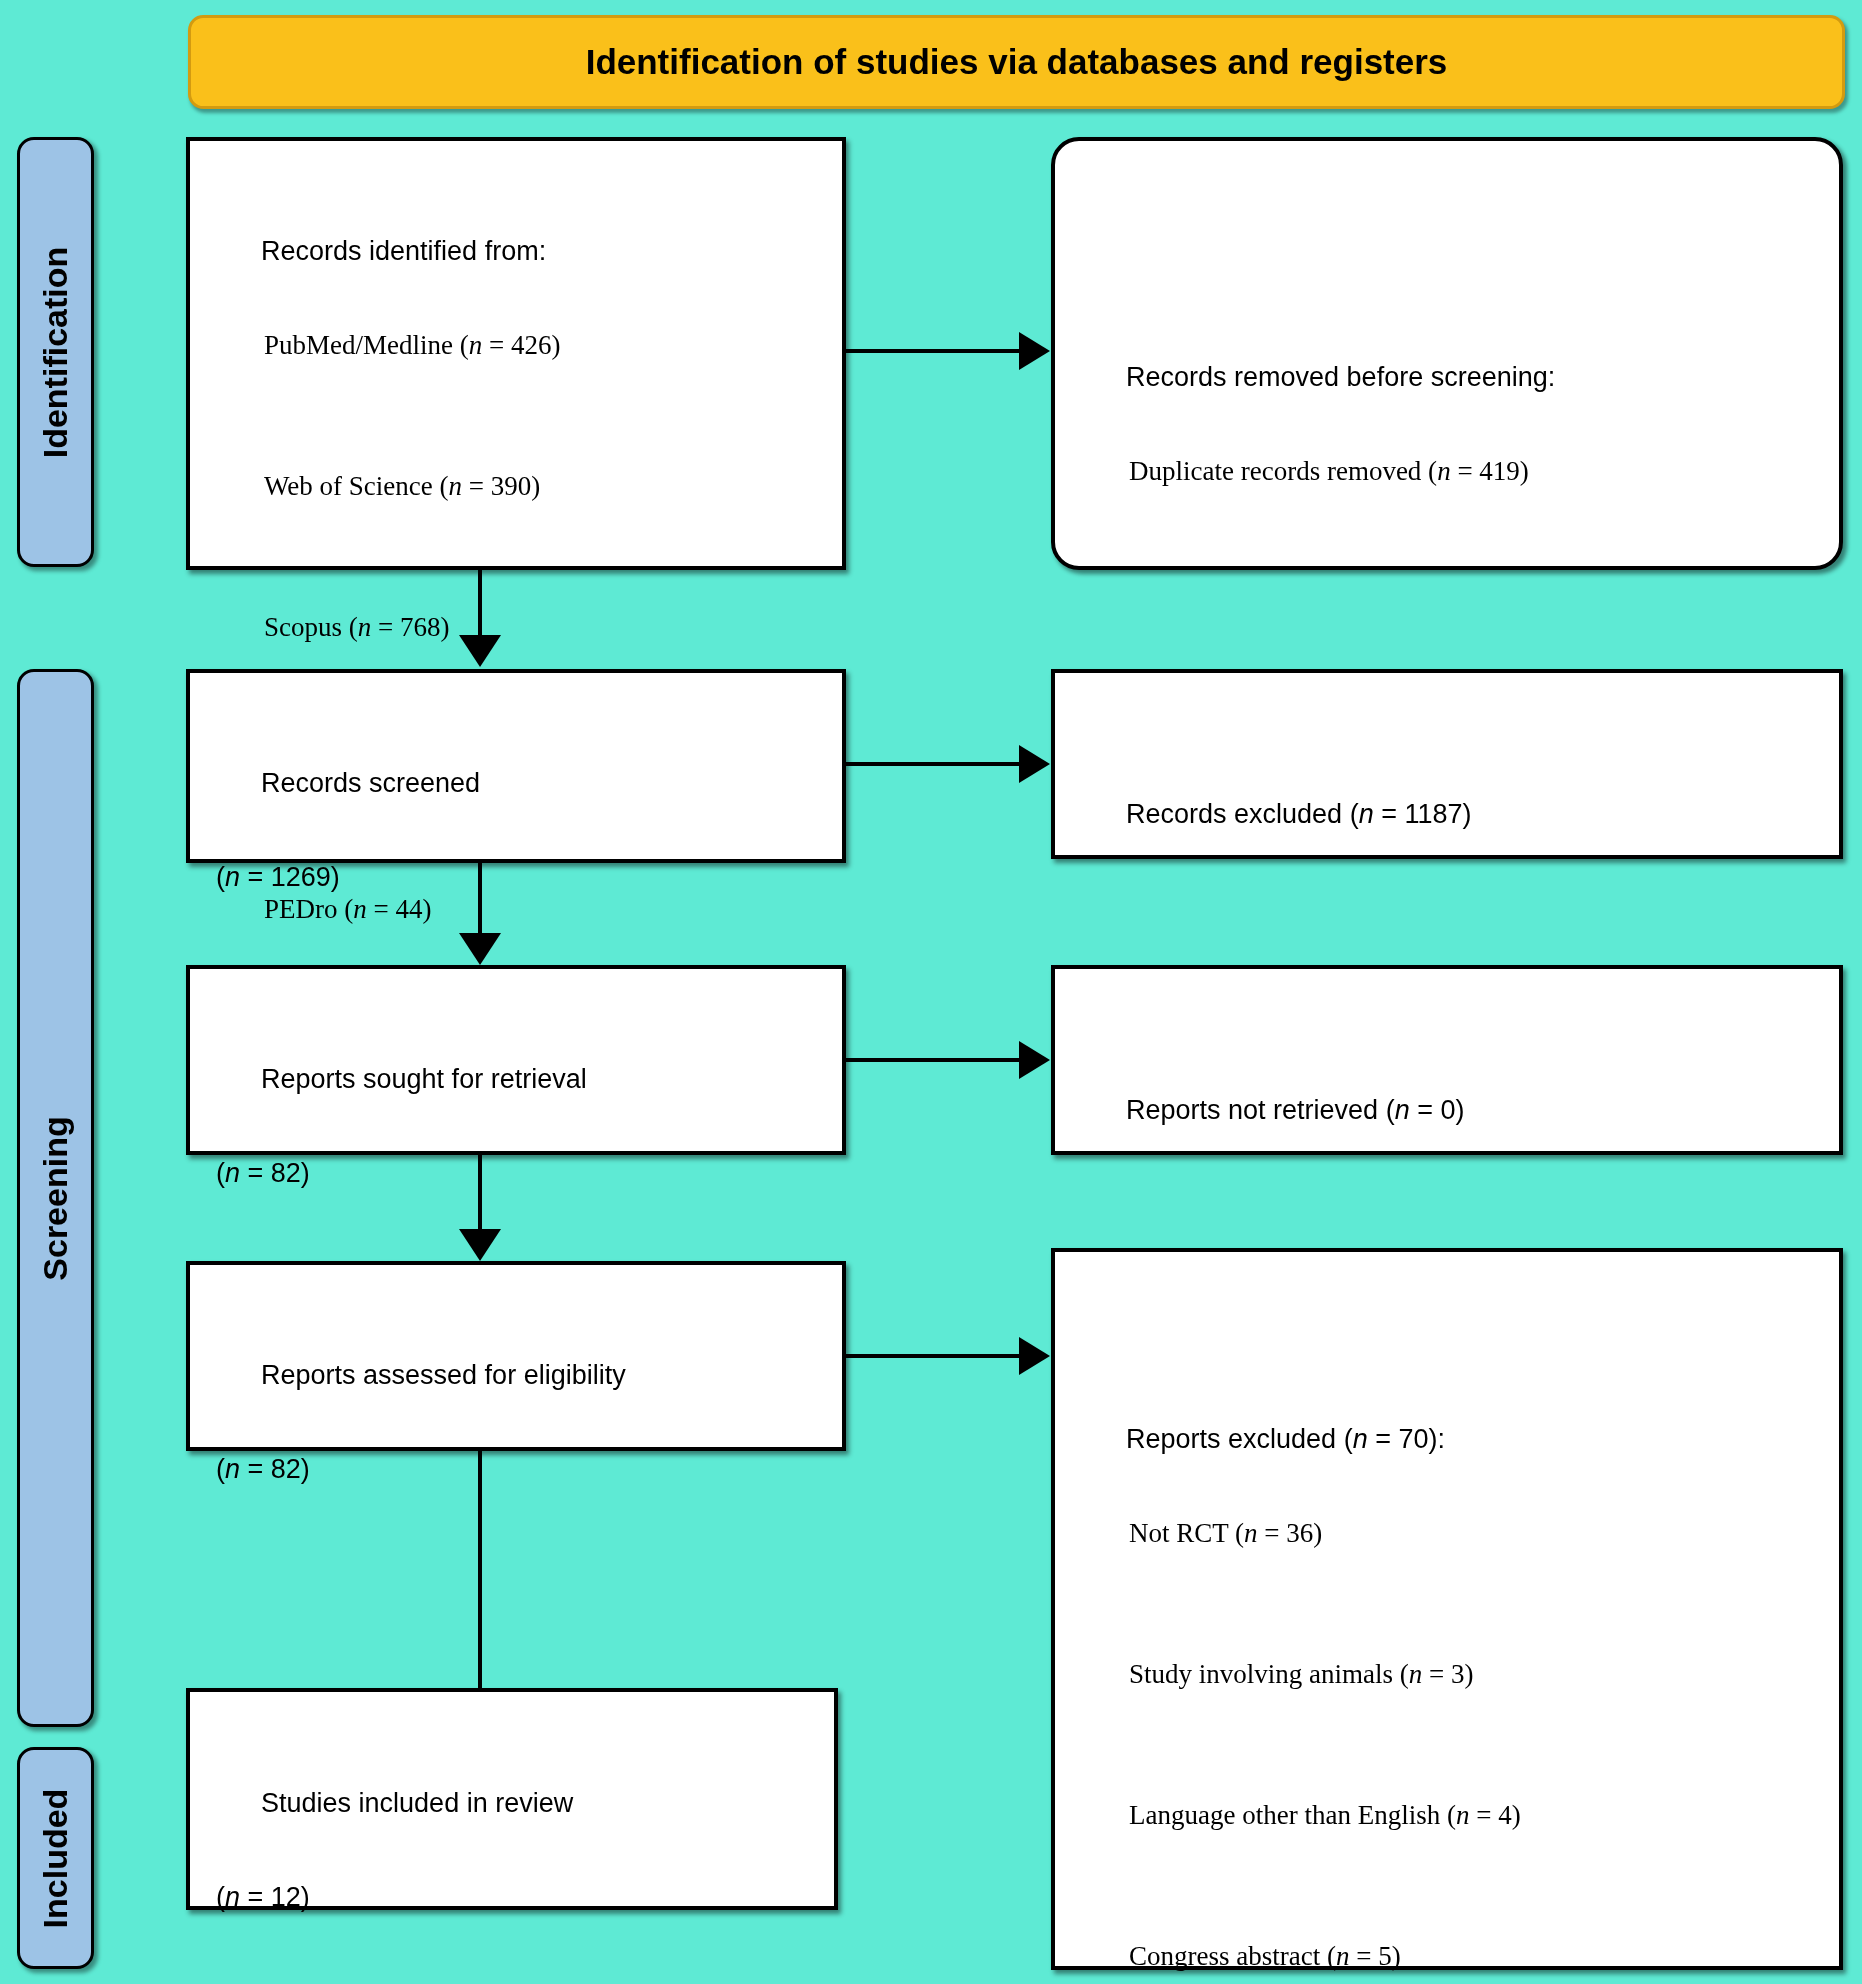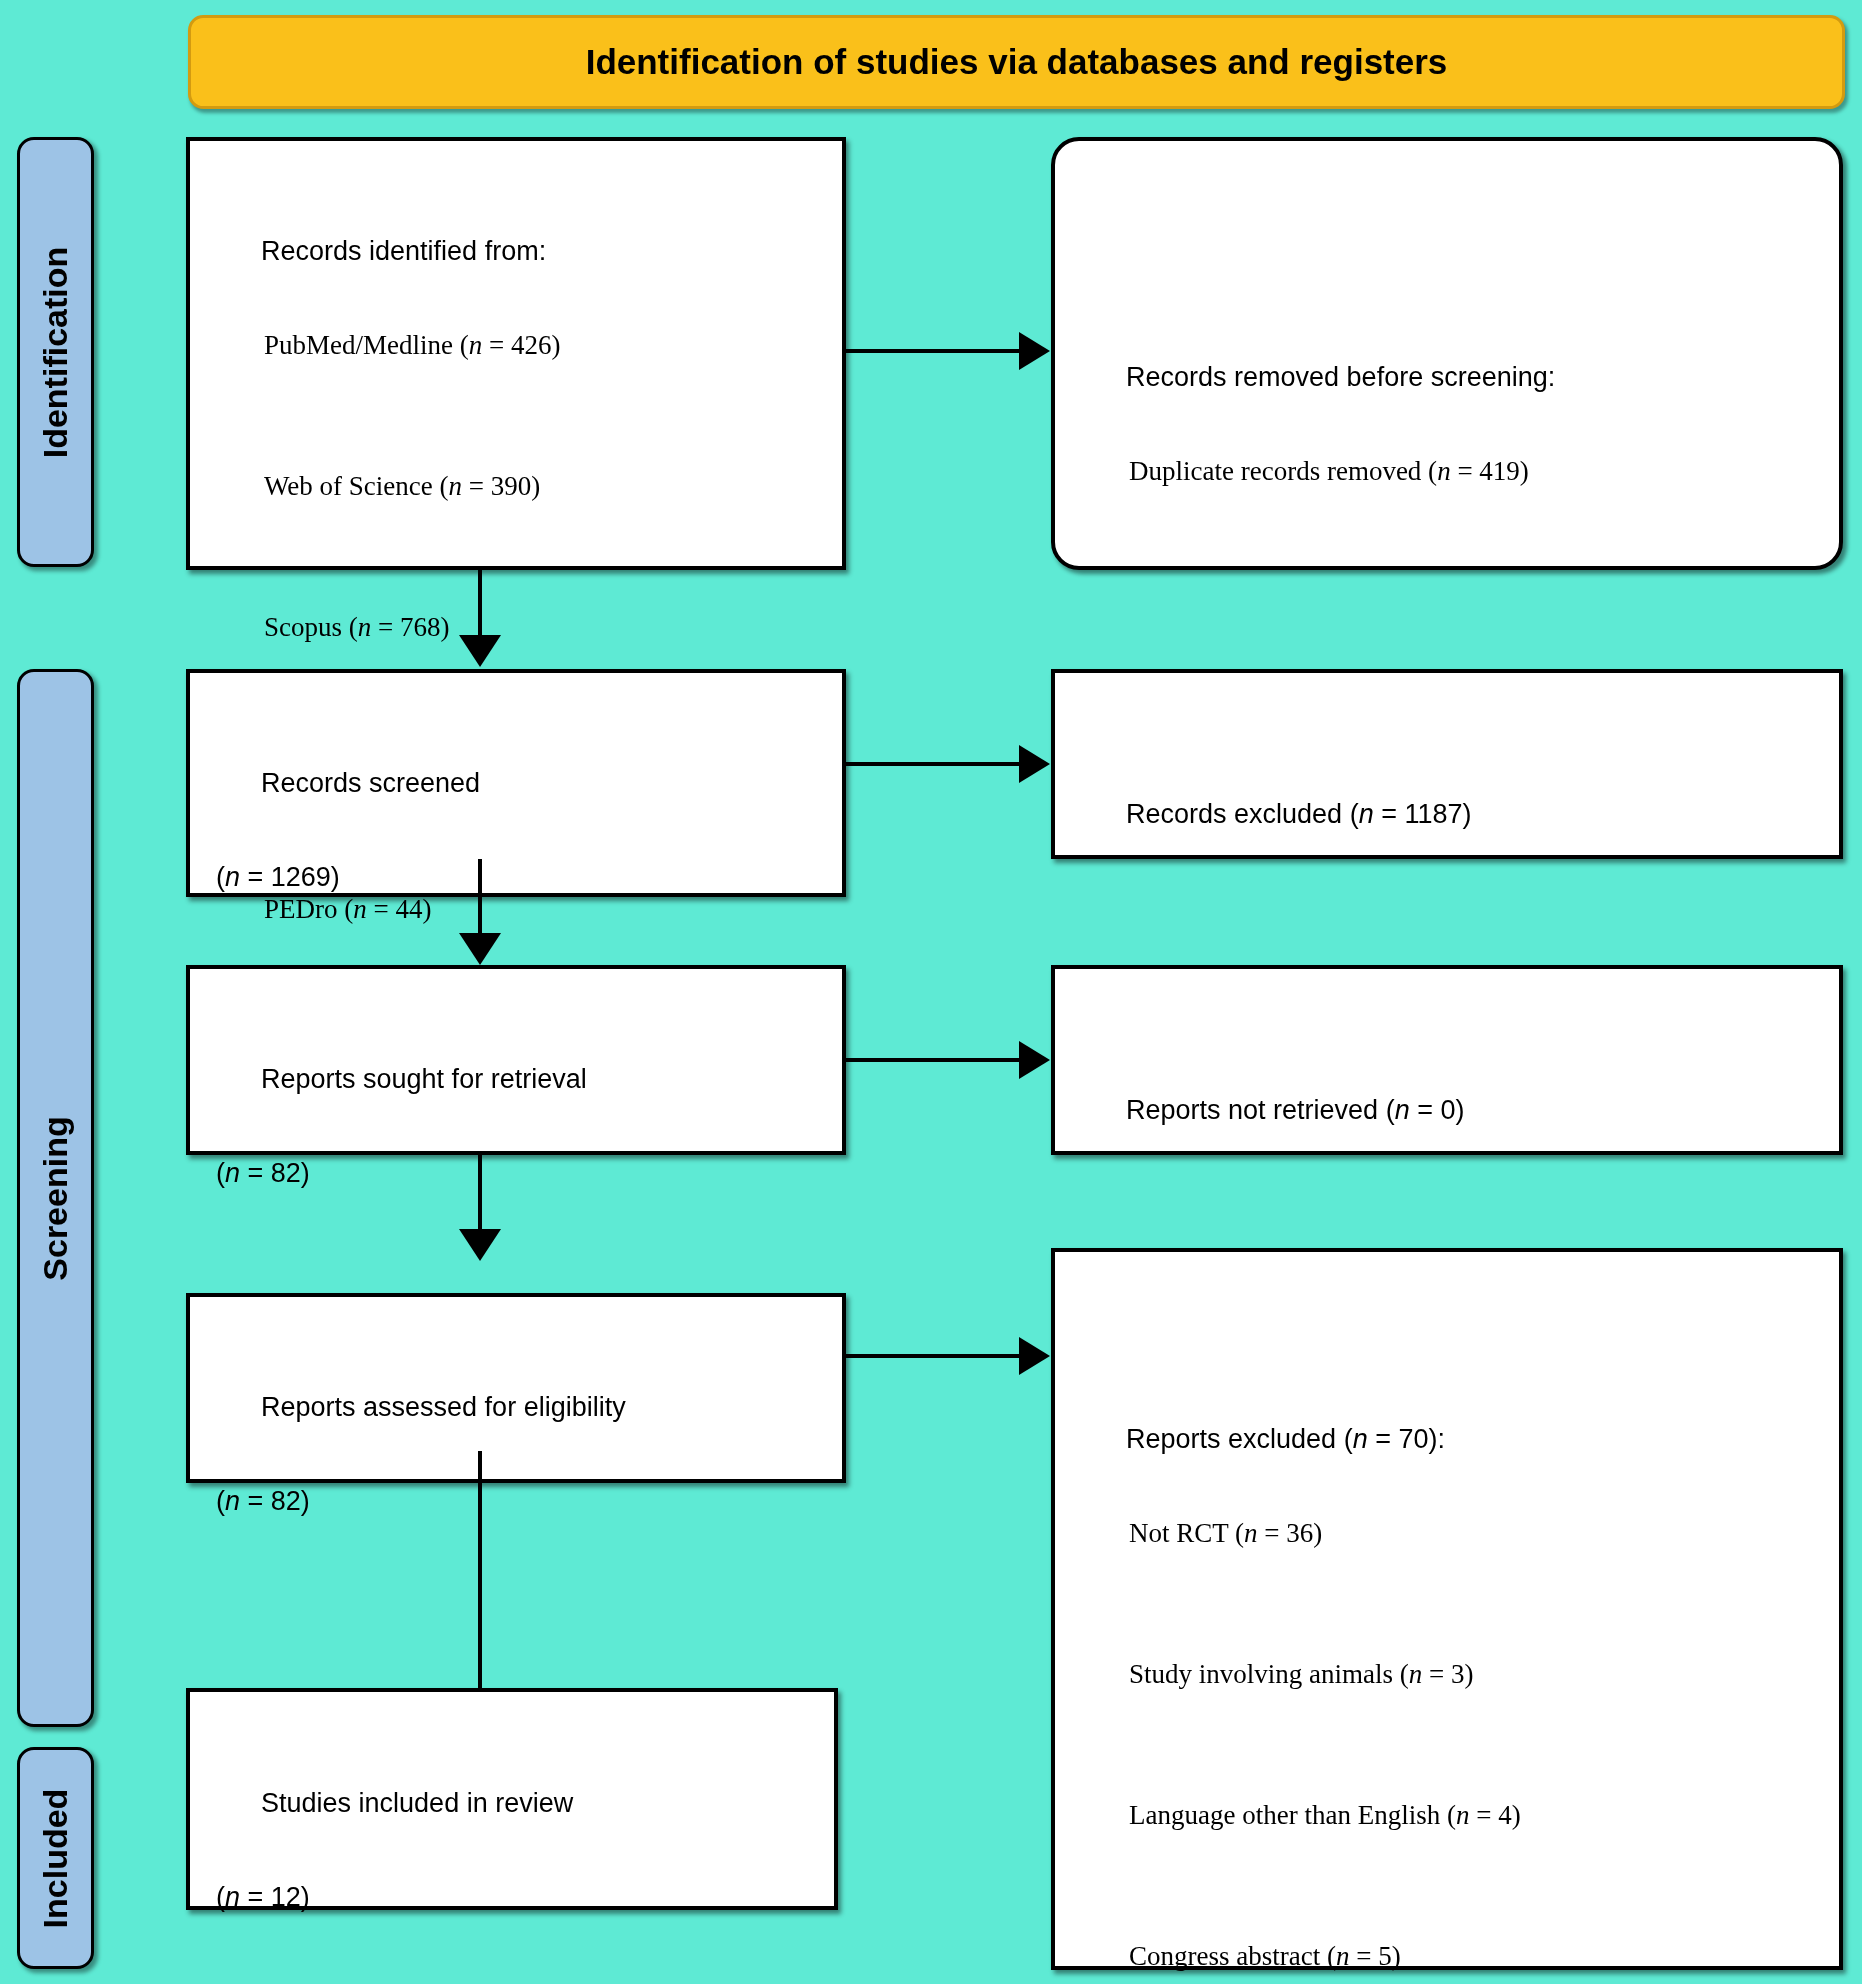--- a/index.html
+++ b/index.html
@@ -156,21 +156,21 @@
   <div class="box" style="left:1051px; top:137px; width:792px; height:433px;border-radius:28px;">
     <div class="box-text" style="top:166px;">
       <span>Records removed before screening:</span>
       <span class="ind">Duplicate records removed (<i>n</i> = 419)</span>
     </div>
   </div>
 
   <div class="v-line" style="left:478px; top:569px; height:69px;"></div>
   <div class="v-head" style="left:459px; top:635px;"></div>
 
-  <div class="box" style="left:186px; top:669px; width:660px; height:228px;">
+  <div class="box" style="left:186px; top:669px; width:660px; height:194px;">
     <div class="box-text" style="top:40px;">
       <span>Records screened</span>
       <span style="display:block;">(<i>n</i> = 1269)</span>
     </div>
   </div>
 
   <div class="h-line" style="left:846px; top:762px; width:173px;"></div>
   <div class="h-head" style="left:1019px; top:745px;"></div>
 
   <div class="box" style="left:1051px; top:669px; width:792px; height:190px;">
@@ -194,21 +194,21 @@
 
   <div class="box" style="left:1051px; top:965px; width:792px; height:190px;">
     <div class="box-text" style="top:71px;">
       <span>Reports not retrieved (<i>n</i> = 0)</span>
     </div>
   </div>
 
   <div class="v-line" style="left:478px; top:1155px; height:77px;"></div>
   <div class="v-head" style="left:459px; top:1229px;"></div>
 
-  <div class="box" style="left:186px; top:1261px; width:660px; height:190px;margin-top:32px;">
+  <div class="box" style="left:186px; top:1261px; width:660px; height:190px;">
     <div class="box-text" style="top:40px;">
       <span>Reports assessed for eligibility</span>
       <span style="display:block;">(<i>n</i> = 82)</span>
     </div>
   </div>
 
   <div class="h-line" style="left:846px; top:1354px; width:173px;"></div>
   <div class="h-head" style="left:1019px; top:1337px;"></div>
 
   <div class="box" style="left:1051px; top:1248px; width:792px; height:722px;">

